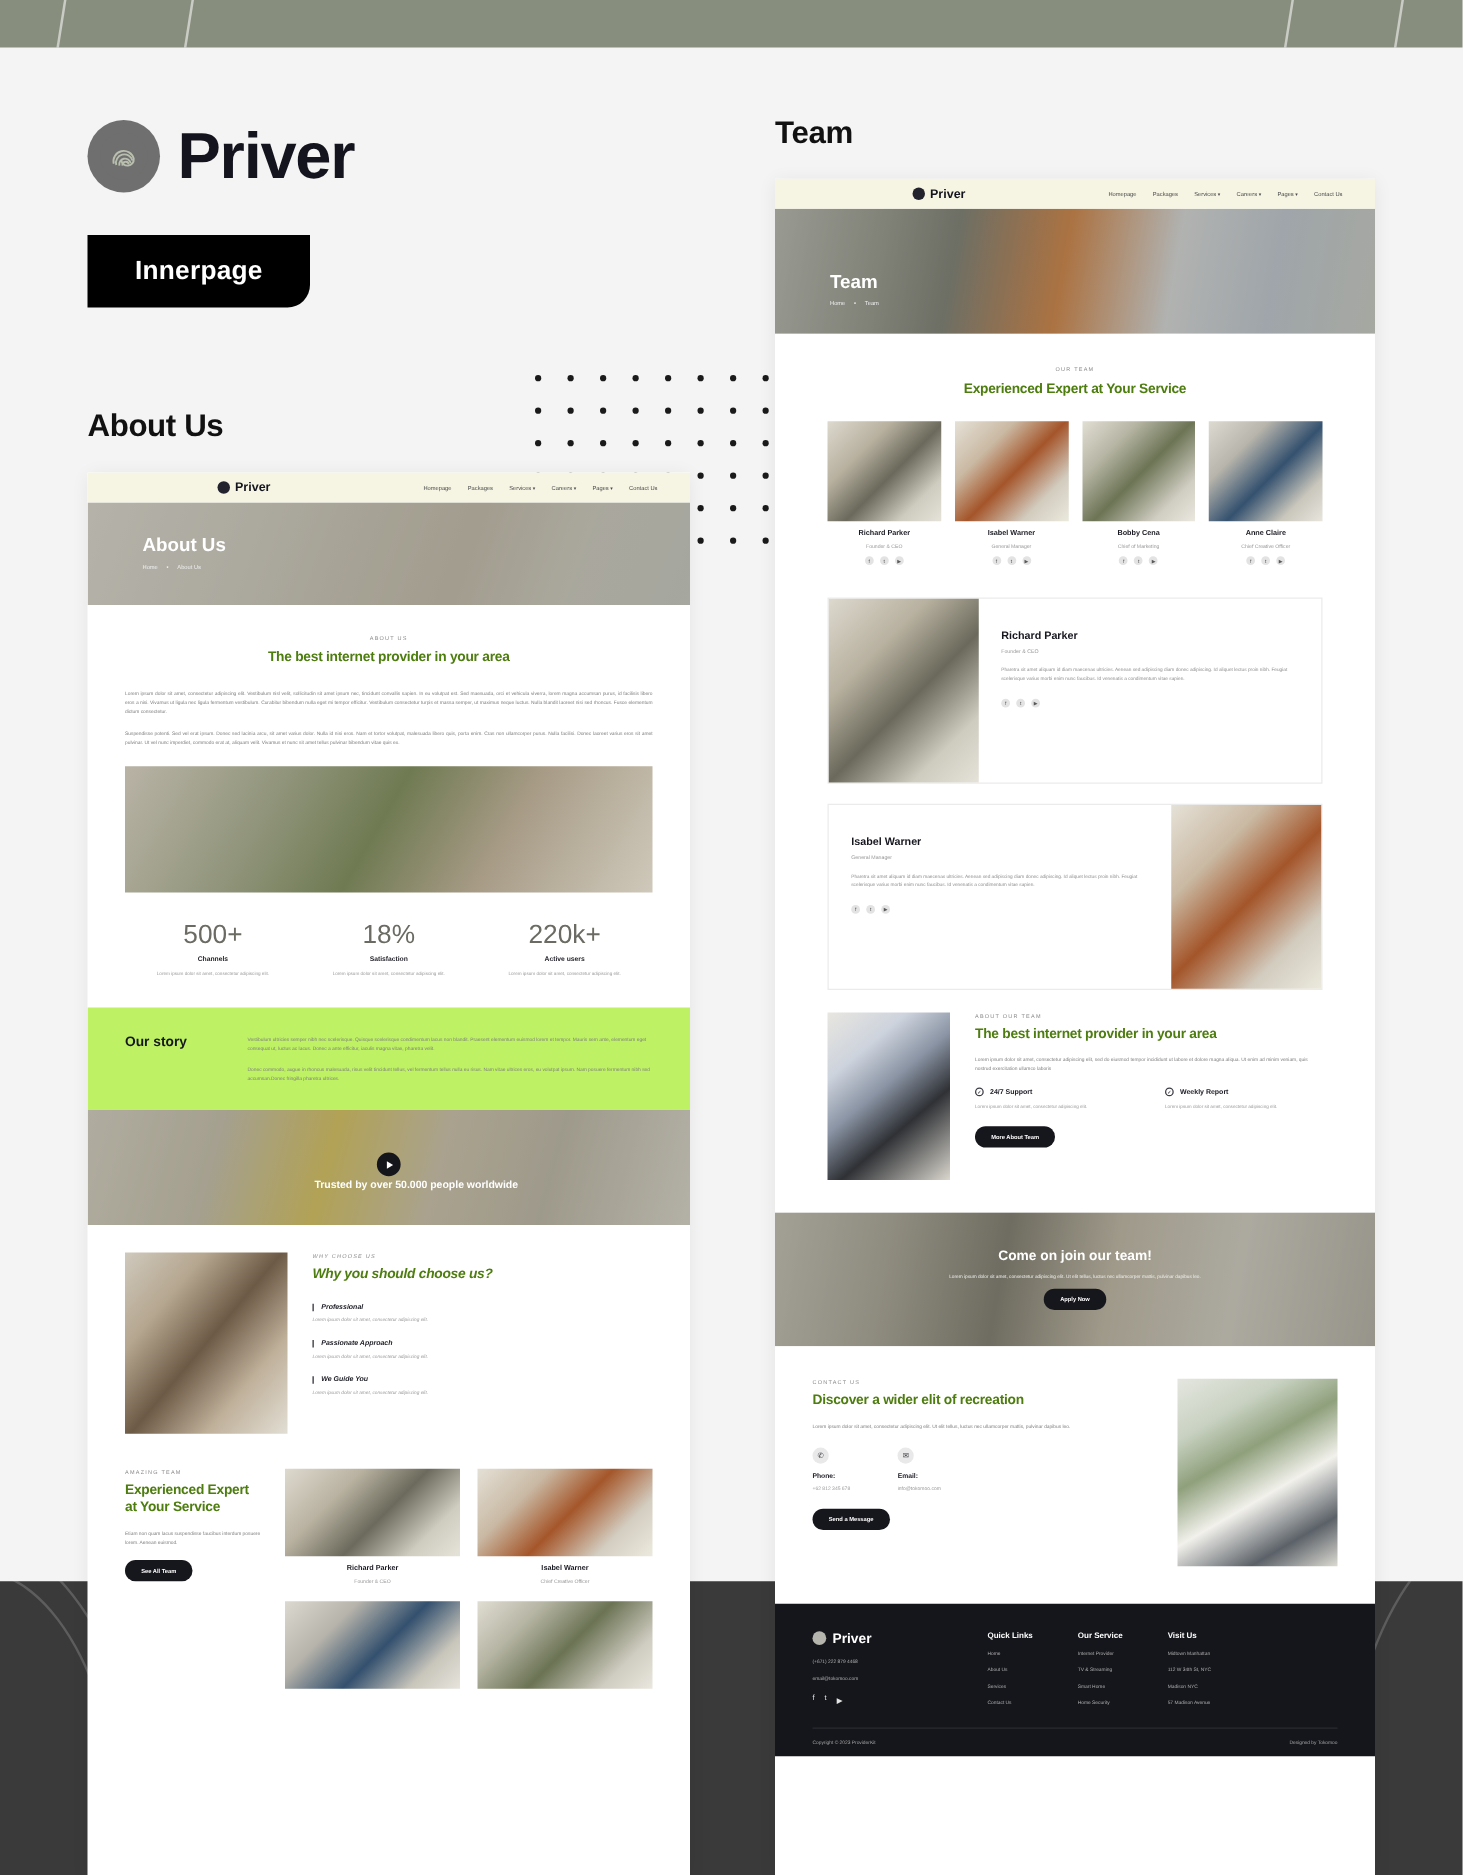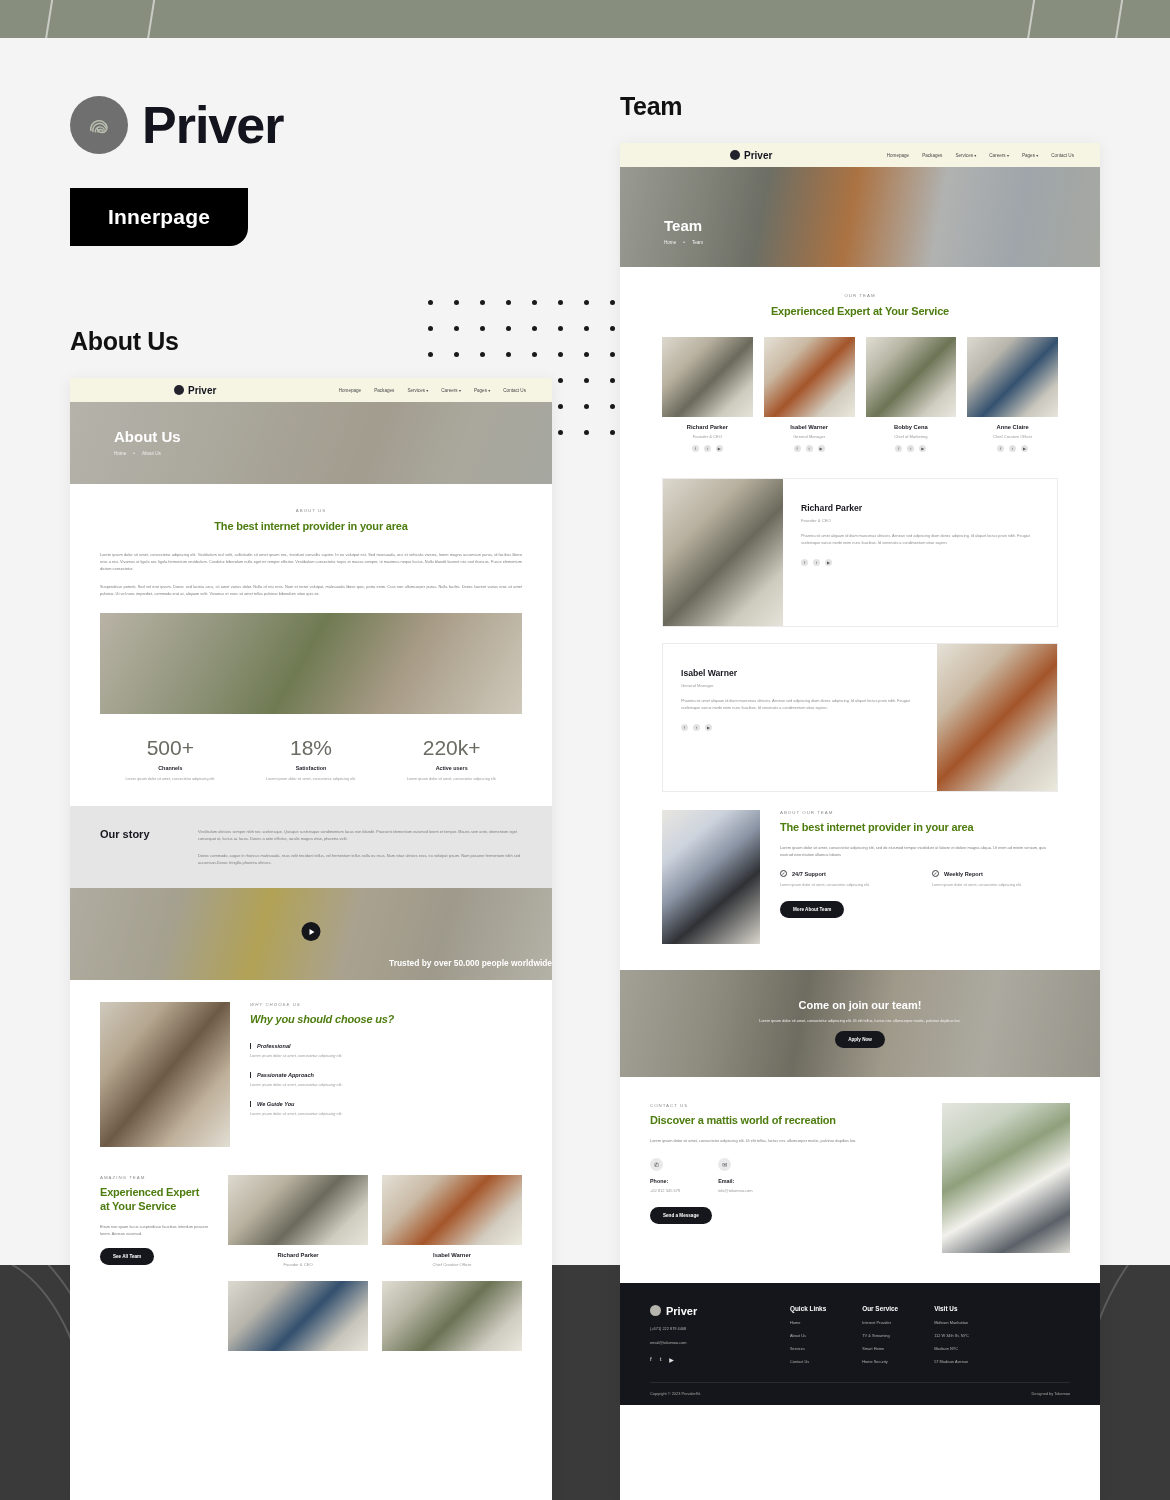--- a/index.html
+++ b/index.html
@@ -69,29 +69,29 @@
   .photo { background:#cfcabf; overflow:hidden; position:relative; }
 
   
   .stats { display:flex; margin-top:22px; }
   .stat { flex:1; text-align:center; }
   .stat .n { font-size:21px; color:#6b6b63; font-weight:normal; }
   .stat .l { font-size:5.4px; font-weight:bold; color:#1d1d26; margin-top:5px; }
   .stat .d { font-size:3.7px; color:#9a9a9a; line-height:1.7; margin-top:5px; }
 
   
-  .story { background:#e5e5e5; padding:22px 30px; display:flex; gap:16px; margin-top:24px; }
+  .story { background:#bef264; padding:22px 30px; display:flex; gap:16px; margin-top:24px; }
   .story h3 { font-size:11px; font-weight:bold; color:#16161f; min-width:82px; }
 
   
   .vid { position:relative; height:92px; overflow:hidden; }
   .vid .ov { position:absolute; inset:0; background:rgba(120,118,104,.40); }
   .play { position:absolute; left:50%; top:34px; transform:translateX(-50%); width:19px; height:19px; border-radius:50%; background:#15151c; display:flex; align-items:center; justify-content:center; }
   .play::after { content:""; border-left:5px solid #fff; border-top:3.2px solid transparent; border-bottom:3.2px solid transparent; margin-left:2px; }
-  .vid-t { position:absolute; left:0; right:0; top:70px; text-align:right; color:#fff; font-size:8.4px; font-weight:bold; line-height:1.35;padding-left:44px; }
+  .vid-t { position:absolute; left:0; right:0; top:54px; text-align:center; color:#fff; font-size:8.4px; font-weight:bold; line-height:1.35;padding-left:44px; }
 
   
   .feat { margin-top:14px; }
   .feat .hd { font-size:5.6px; font-weight:bold; color:#1b1b24; border-left:1.6px solid #2a2a33; padding-left:6px; }
   .feat .bd { font-size:3.8px; color:#9a9a9a; margin-top:5px; }
 
   .btn { display:inline-block; background:#16161d; color:#fff; border-radius:40px; font-size:4.6px; padding:6px 13px; font-weight:bold; }
 
   
   .tm-card .nm { font-size:5.8px; font-weight:bold; color:#1b1b24; text-align:center; margin-top:7px; }
@@ -498,21 +498,21 @@
     <div class="in">
       <h3>Come on join our team!</h3>
       <p>Lorem ipsum dolor sit amet, consectetur adipiscing elit. Ut elit tellus, luctus nec ullamcorper mattis, pulvinar dapibus leo.</p>
       <div class="btn">Apply Now</div>
     </div>
   </div>
 
   <div class="contact">
     <div style="flex:1;">
       <div class="eyebrow">CONTACT US</div>
-      <div class="h2" style="margin-top:6px;">Discover a mattis world of recreation</div>
+      <div class="h2" style="margin-top:6px;">Discover a wider elit of recreation</div>
       <p class="body-txt" style="margin-top:9px;">Lorem ipsum dolor sit amet, consectetur adipiscing elit. Ut elit tellus, luctus nec ullamcorper mattis, pulvinar dapibus leo.</p>
       <div class="ci-row">
         <div class="ci-box">
           <div class="ic">✆</div>
           <div class="lb">Phone:</div>
           <div class="vl">+62 812 345 678</div>
         </div>
         <div class="ci-box">
           <div class="ic">✉</div>
           <div class="lb">Email:</div>

